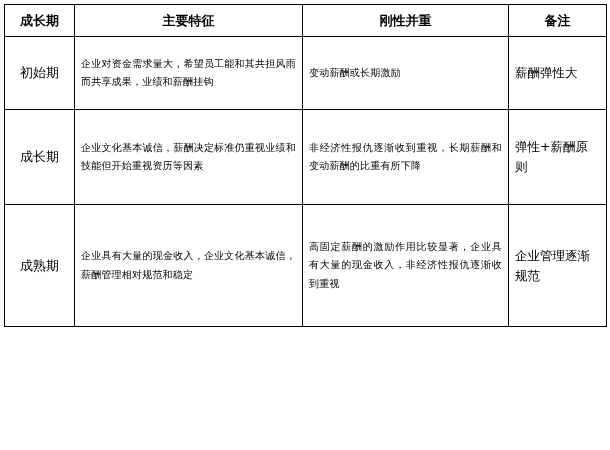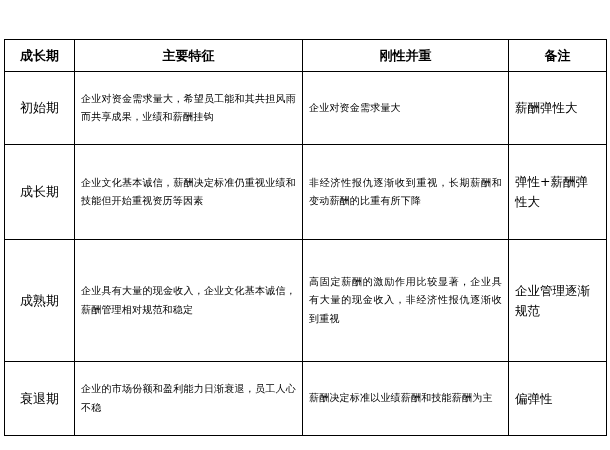--- a/index.html
+++ b/index.html
@@ -13,21 +13,20 @@
     font-family: "DejaVu Sans", "Liberation Sans", sans-serif;
     color: #000000;
     overflow: hidden;
   }
   .sheet {
     width: 610px;
     height: 326px;
     position: relative;
     box-sizing: border-box;
     padding: 4px 4px 4px 4px;
-    margin-top: 35px;
   }
   table.growth-table {
     border-collapse: collapse;
     width: 602px;
     table-layout: fixed;
     margin: 0;
   }
   table.growth-table th,
   table.growth-table td {
     border: 1px solid #000000;
@@ -85,36 +84,30 @@
         <th>成长期</th>
         <th>主要特征</th>
         <th>刚性并重</th>
         <th>备注</th>
       </tr>
     </thead>
     <tbody>
       <tr class="r-initial">
         <td class="stage-cell">初始期</td>
         <td class="body-cell">企业对资金需求量大，希望员工能和其共担风雨而共享成果，业绩和薪酬挂钩</td>
-        <td class="body-cell">企业对资金需求量大</td>
+        <td class="body-cell">变动薪酬或长期激励</td>
         <td class="note-cell">薪酬弹性大</td>
       </tr>
       <tr class="r-growth">
         <td class="stage-cell">成长期</td>
         <td class="body-cell">企业文化基本诚信，薪酬决定标准仍重视业绩和技能但开始重视资历等因素</td>
         <td class="body-cell">非经济性报仇逐渐收到重视，长期薪酬和变动薪酬的比重有所下降</td>
-        <td class="note-cell">弹性+薪酬弹性大</td>
+        <td class="note-cell">弹性+薪酬原则</td>
       </tr>
       <tr class="r-mature">
         <td class="stage-cell">成熟期</td>
         <td class="body-cell">企业具有大量的现金收入，企业文化基本诚信，薪酬管理相对规范和稳定</td>
         <td class="body-cell">高固定薪酬的激励作用比较显著，企业具有大量的现金收入，非经济性报仇逐渐收到重视</td>
         <td class="note-cell">企业管理逐渐规范</td>
       </tr>
-      <tr class="r-decline">
-        <td class="stage-cell">衰退期</td>
-        <td class="body-cell">企业的市场份额和盈利能力日渐衰退，员工人心不稳</td>
-        <td class="body-cell">薪酬决定标准以业绩薪酬和技能薪酬为主</td>
-        <td class="note-cell">偏弹性</td>
-      </tr>
     </tbody>
   </table>
 </div>
 
 </body></html>

